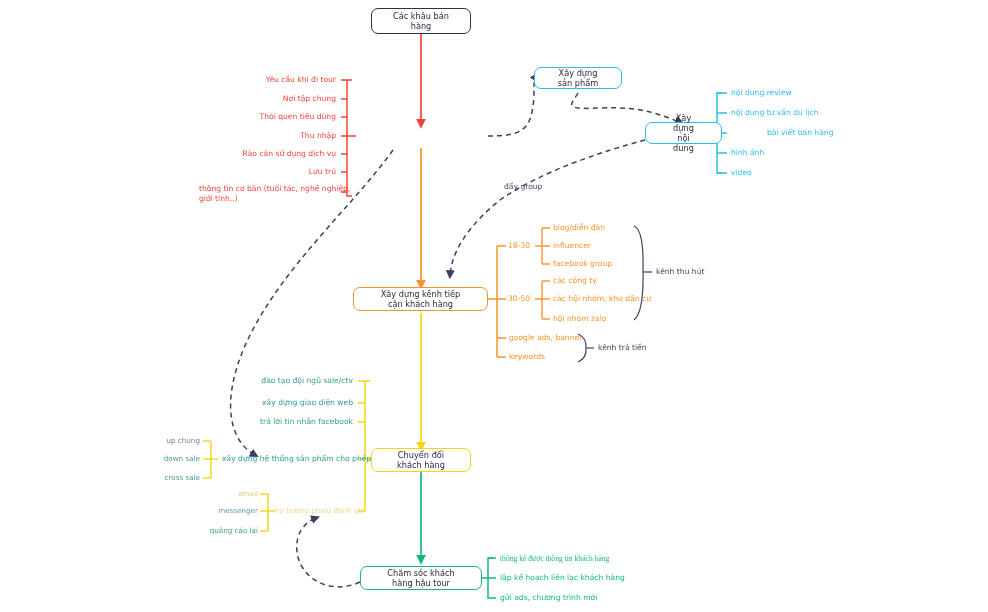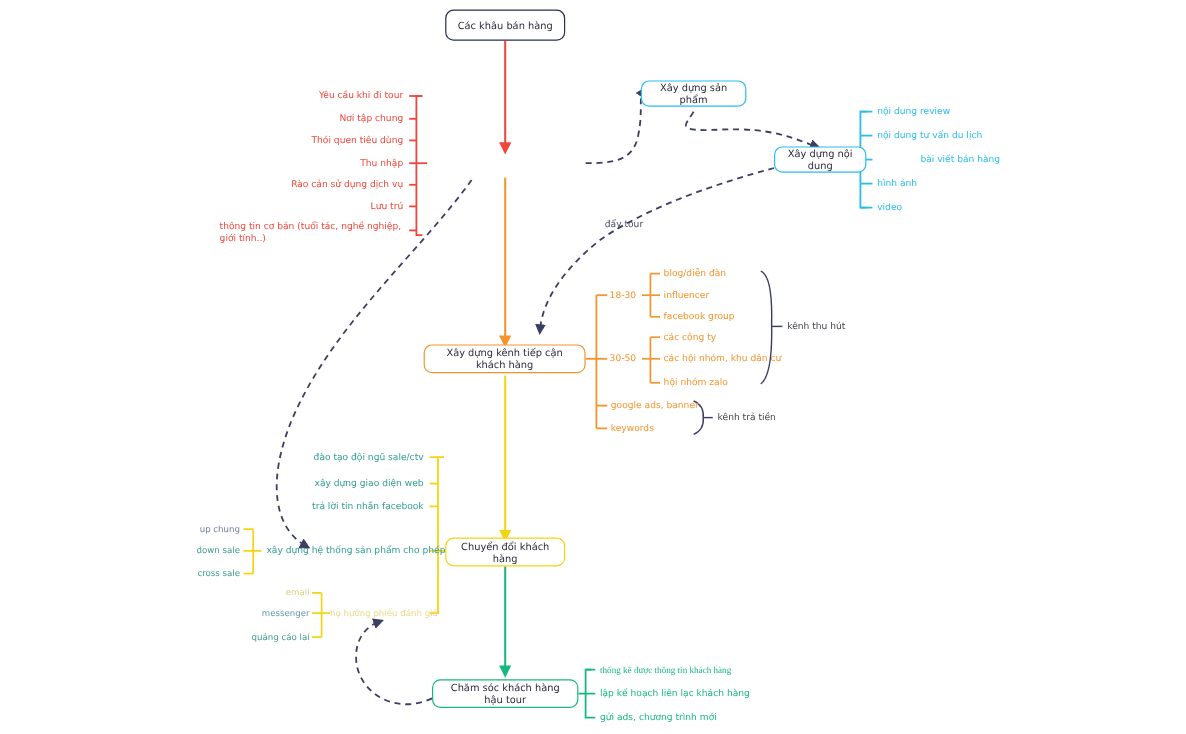--- a/index.html
+++ b/index.html
@@ -1,25 +1,25 @@
 <!DOCTYPE html>
 <html><head>
 <meta charset="utf-8">
 <style>
   html,body{margin:0;padding:0;background:#ffffff;}
   body{width:988px;height:612px;font-family:"DejaVu Sans","Liberation Sans",sans-serif;}
   #stage{position:relative;width:988px;height:612px;overflow:hidden;background:#fff;}
   svg#wires{position:absolute;left:0;top:0;width:988px;height:612px;pointer-events:none;}
   .node{position:absolute;box-sizing:border-box;border-radius:7px;background:#fff;
         display:flex;align-items:center;justify-content:center;text-align:center;
-        font-size:8.2px;color:#2b2b3d;line-height:1.25;padding:0 6px;border-width:1.6px;border-style:solid;}
+        font-size:8.2px;color:#2b2b3d;line-height:1.25;padding:0 20px;border-width:1.6px;border-style:solid;}
   .leaf{position:absolute;font-size:7.6px;line-height:1.3;white-space:nowrap;}
   .leaf.right{text-align:left;}
   .leaf.left{text-align:right;}
-  .leaf.wrap{white-space:normal;width:150px;}
+  .leaf.wrap{white-space:normal;width:150px;margin-left:16px;}
   .sublabel{position:absolute;font-size:7.6px;line-height:1.3;white-space:nowrap;color:#47474f;}
   .dashlabel{position:absolute;font-size:7.6px;color:#4a4a63;white-space:nowrap;}
 </style>
 </head>
 <body>
 
 <div id="stage">
 
   <svg id="wires" viewBox="0 0 988 612">
     <defs>
@@ -269,16 +269,16 @@
     <span>thống kê được thông tin khách hàng</span>
   </div>
   <div class="leaf right" style="left:500px;top:573px;color:#15b97e;">
     <span>lập kế hoạch liên lạc khách hàng</span>
   </div>
   <div class="leaf right" style="left:500px;top:593px;color:#15b97e;">
     <span>gửi ads, chương trình mới</span>
   </div>
 
   <div class="dashlabel" style="left:504px;top:182px;">
-    <span>đẩy tour</span>
+    <span>đẩy group</span>
   </div>
 
 </div>
 
 </body></html>

